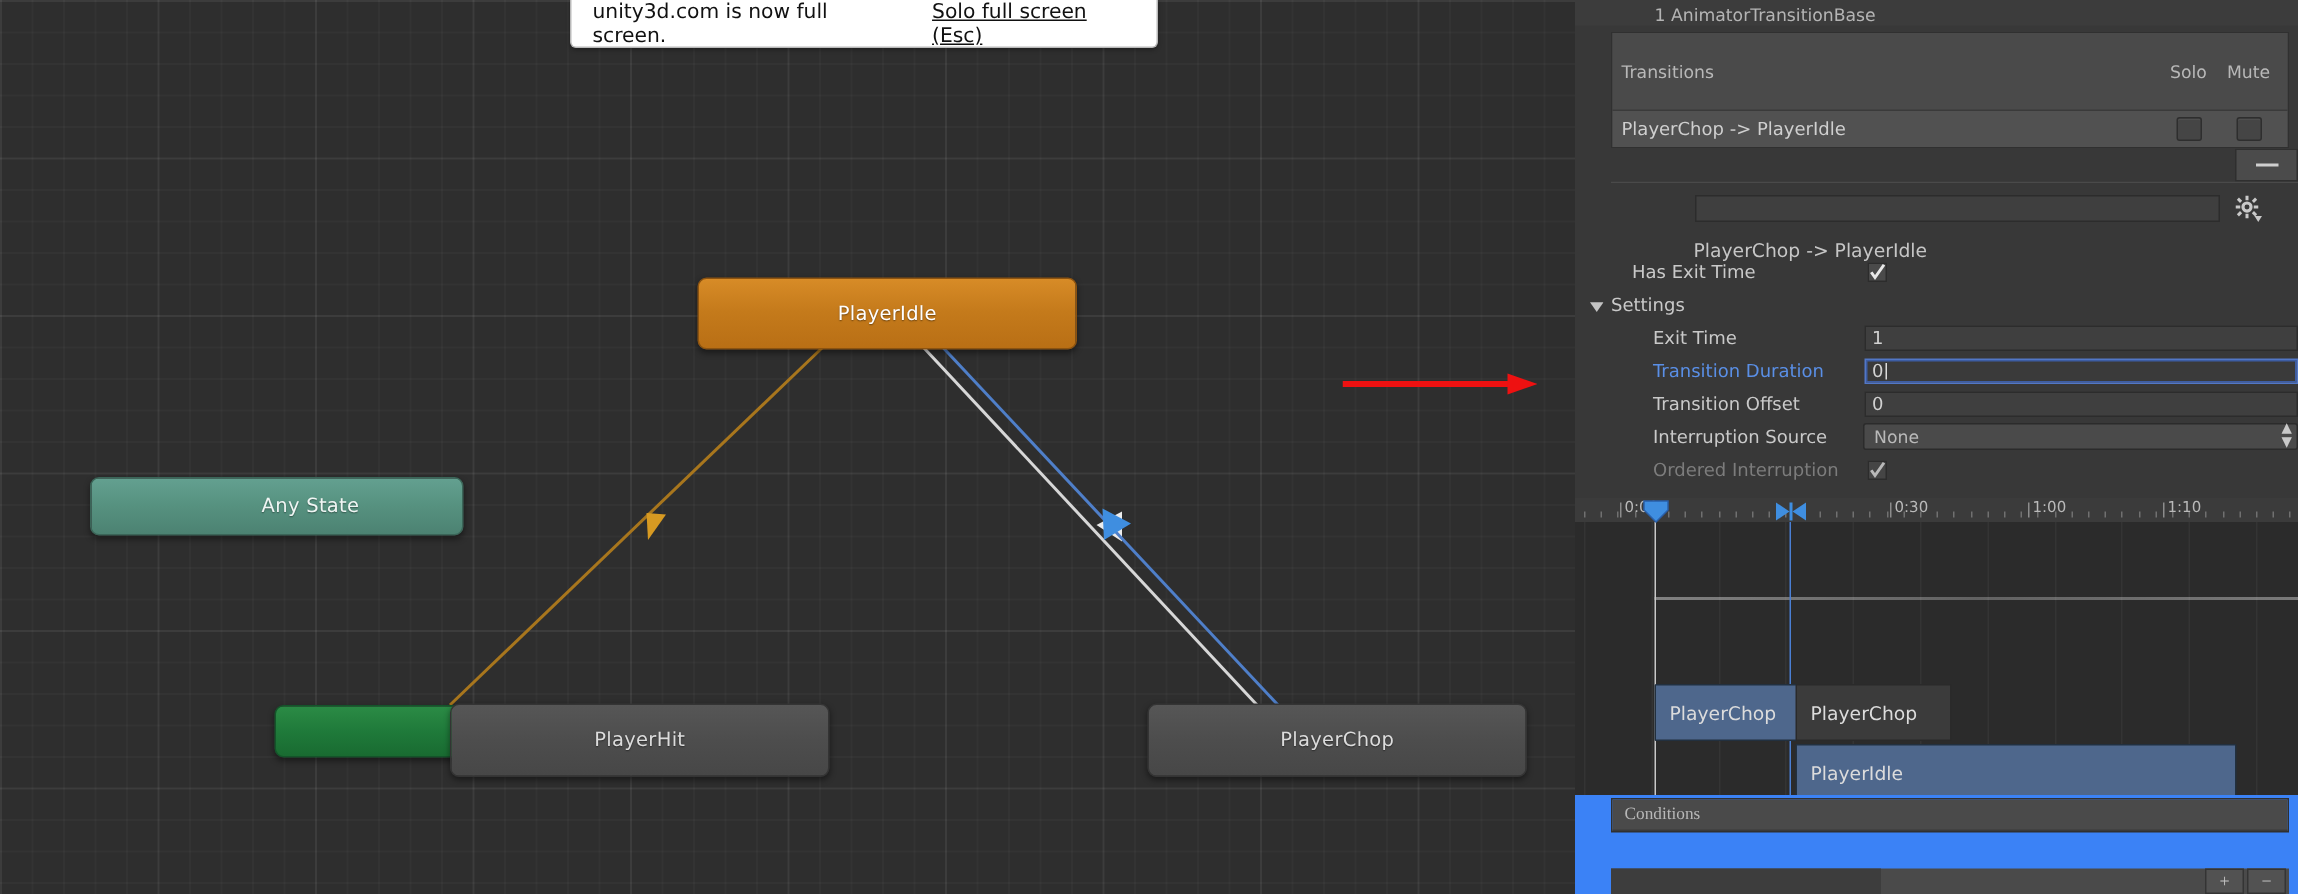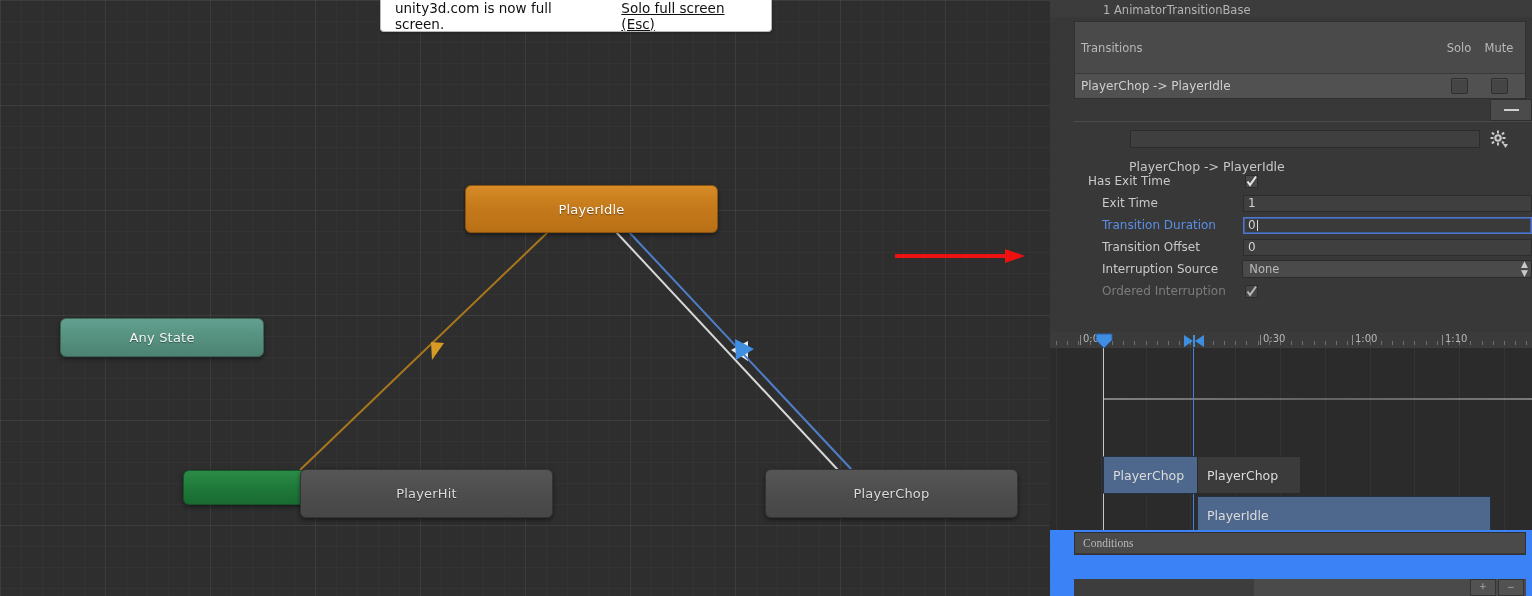--- a/index.html
+++ b/index.html
@@ -140,21 +140,21 @@
       <polygon points="731,341 748,352 731,361" fill="#ececec" transform="rotate(180 739.5 351)"></polygon>
 
       <line x1="628" y1="231" x2="852" y2="470" stroke="#4f7fc9" stroke-width="2"></line>
       <polygon points="735,339 754,349 736,360" fill="#3f8ee0"></polygon>
     </svg>
 
     <div class="node orange" style="left:465px;top:185px;width:251px;height:46px;">
       <span>PlayerIdle</span>
     </div>
 
-    <div class="node teal" style="left:60px;top:318px;width:202px;height:37px;">
+    <div class="node teal" style="left:60px;top:318px;width:202px;height:37px;padding-left:45px;">
       <span>Any State</span>
     </div>
 
     <div class="node green" style="left:183px;top:470px;width:202px;height:33px;">
       <span style="padding-left:80px;">Entry</span>
     </div>
 
     <div class="node grey" style="left:300px;top:469px;width:251px;height:47px;text-align:center;">
       <span>PlayerHit</span>
     </div>
@@ -234,20 +234,28 @@
       <div class="prow">
         <span class="lbl">Has Exit Time</span>
         <span class="chk">
           <svg viewBox="0 0 13 13" width="13" height="13">
             <rect x="0.5" y="0.5" width="12" height="12" fill="#4a4a4a" stroke="#2c2c2c"></rect>
             <path d="M2.5 6.5 L5 10 L11 1.5" stroke="#e8e8e8" stroke-width="2" fill="none"></path>
           </svg>
         </span>
       </div>
 
+      <div class="prow">
+        <span class="lbl" style="padding-left:14px;position:relative;">
+          <svg style="position:absolute;left:0px;top:4px;" viewBox="0 0 9 9" width="9" height="9">
+            <polygon points="0,1.5 9,1.5 4.5,8" fill="#c3c3c3"></polygon>
+          </svg>
+          <span>Settings</span>
+        </span>
+      </div>
 
       <div class="prow">
         <span class="lbl ind">Exit Time</span>
         <span class="field" style="width:287px;display:flex;align-items:center;padding-left:4px;">
           <span class="val">1</span>
         </span>
       </div>
 
       <div class="prow">
         <span class="lbl ind blue">Transition Duration</span>

